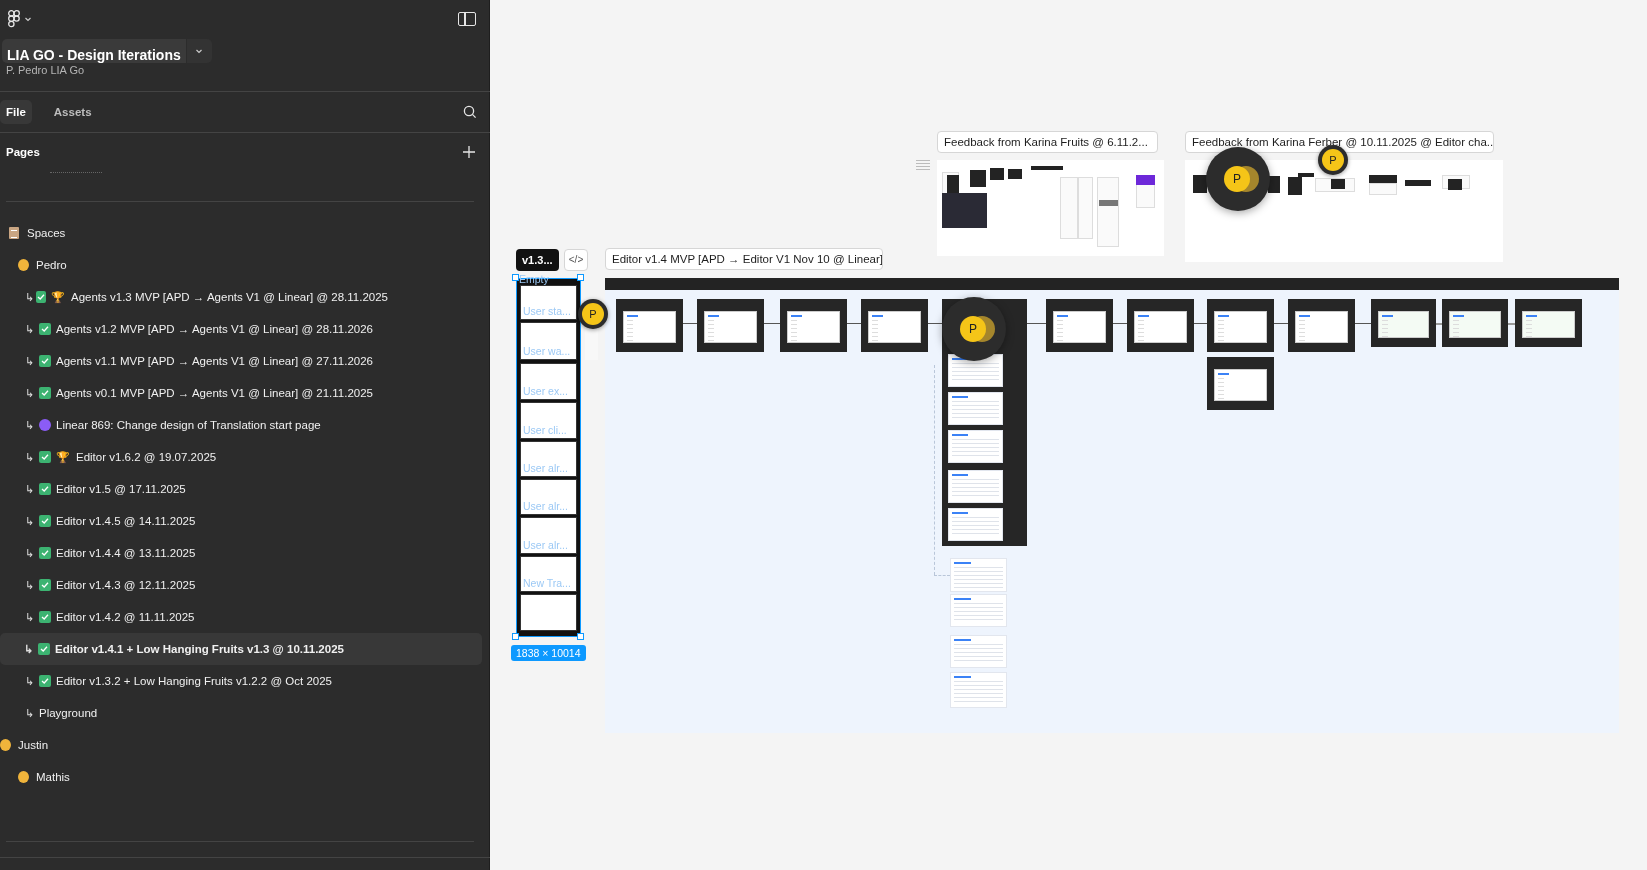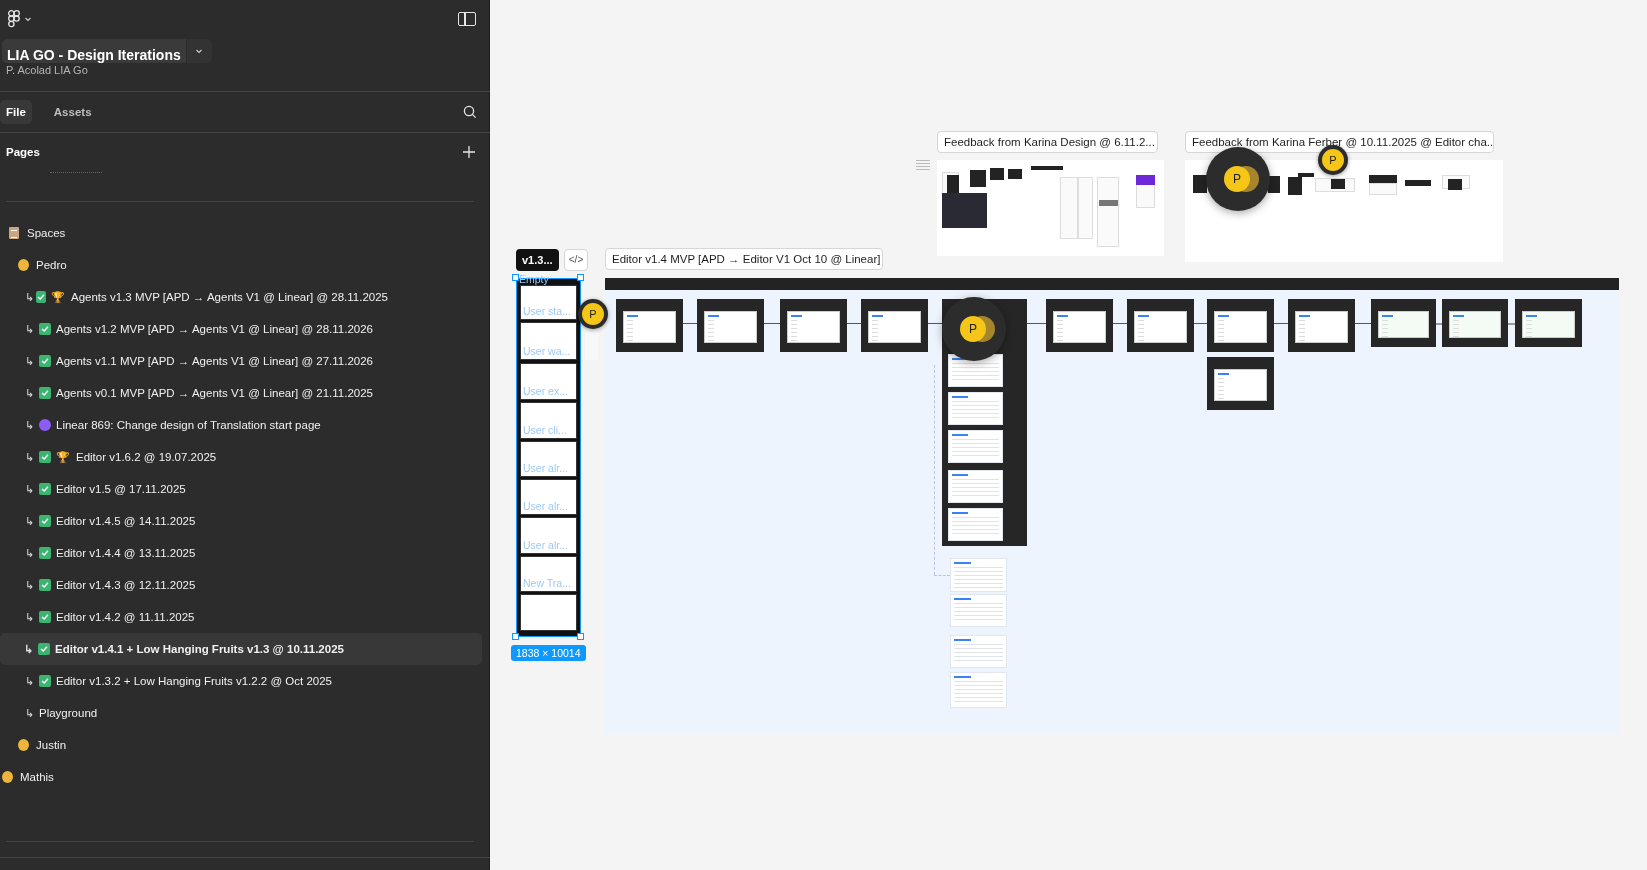--- a/index.html
+++ b/index.html
@@ -94,21 +94,21 @@
     <div class="panel-toggle"></div>
 
     <div class="file-title-wrap">
       <div class="file-title">LIA GO - Design Iterations</div>
       <div class="file-title-chev">
         <svg width="8" height="8" viewBox="0 0 8 8">
             <path d="M1.5 3 L4 5.5 L6.5 3" stroke="#ccc" fill="none" stroke-width="1.2"></path>
           </svg>
       </div>
     </div>
-    <div class="file-sub">P. Acolad LIA Go</div>
+    <div class="file-sub">P. Pedro LIA Go</div>
 
     <div class="divider" style="top:91px"></div>
 
     <div class="tabs">
       <div class="tab active">File</div>
       <div class="tab">Assets</div>
     </div>
     <div class="search-ic">
       <svg width="14" height="14" viewBox="0 0 14 14">
           <circle cx="6" cy="6" r="4.6" stroke="#e6e6e6" stroke-width="1.3" fill="none"></circle>
@@ -265,39 +265,39 @@
             </svg>
           </span>
         <span>Editor v1.3.2 + Low Hanging Fruits v1.2.2 @ Oct 2025</span>
       </div>
 
       <div class="page-item" style="padding-left:25px">
         <span class="arrow">↳</span>
         <span>Playground</span>
       </div>
 
-      <div class="page-item" style="padding-left:18px">
+      <div class="page-item" style="">
         <span class="face"></span>
         <span>Justin</span>
       </div>
 
-      <div class="page-item" style="padding-left:2px">
+      <div class="page-item" style="padding-left:18px">
         <span class="face"></span>
         <span>Mathis</span>
       </div>
 
     </div>
 
     <div class="divider" style="top:841px; left:6px; width:468px"></div>
     <div class="bottom-bar"></div>
   </aside>
 
   <main class="canvas">
 
-    <div class="frame-label" style="left:446px; top:131px; width:221px">Feedback from Karina Design @ 6.11.2...</div>
+    <div class="frame-label" style="left:446px; top:131px; width:221px">Feedback from Karina Fruits @ 6.11.2...</div>
     <div class="fb-board" style="left:446px; top:160px; width:227px; height:96px">
       <div class="thumb-light" style="left:5px; top:12px; width:17px; height:22px"></div>
       <div class="thumb-dark" style="left:10px; top:15px; width:12px; height:18px"></div>
       <div class="thumb-dark" style="left:33px; top:10px; width:16px; height:17px"></div>
       <div class="thumb-dark" style="left:53px; top:8px; width:14px; height:12px"></div>
       <div class="thumb-dark" style="left:71px; top:9px; width:14px; height:10px"></div>
       <div class="thumb-dark" style="left:94px; top:6px; width:32px; height:4px"></div>
       <div class="thumb-dark" style="left:5px; top:33px; width:45px; height:35px; background:#2a2a35"></div>
       <div class="thumb-light" style="left:123px; top:17px; width:18px; height:62px"></div>
       <div class="thumb-light" style="left:141px; top:17px; width:15px; height:62px"></div>
@@ -317,21 +317,21 @@
       <div class="thumb-dark" style="left:113px; top:13px; width:16px; height:4px"></div>
       <div class="thumb-light" style="left:130px; top:18px; width:40px; height:14px"></div>
       <div class="thumb-dark" style="left:146px; top:19px; width:14px; height:10px"></div>
       <div class="thumb-dark" style="left:184px; top:15px; width:28px; height:8px"></div>
       <div class="thumb-light" style="left:184px; top:23px; width:28px; height:12px"></div>
       <div class="thumb-dark" style="left:220px; top:20px; width:26px; height:6px"></div>
       <div class="thumb-light" style="left:257px; top:15px; width:28px; height:14px"></div>
       <div class="thumb-dark" style="left:263px; top:19px; width:14px; height:11px"></div>
     </div>
 
-    <div class="frame-label" style="left:114px; top:248px; width:278px">Editor v1.4 MVP [APD → Editor V1 Oct 10 @ Linear]</div>
+    <div class="frame-label" style="left:114px; top:248px; width:278px">Editor v1.4 MVP [APD → Editor V1 Nov 10 @ Linear]</div>
     <div class="editor-bg" style="left:114px; top:278px; width:1014px; height:455px"></div>
     <div class="editor-topbar" style="left:114px; top:278px; width:1014px; height:12px"></div>
 
     <div class="step-card" style="left:125px; top:299px; width:67px; height:53px">
         <div class="screen"></div>
       </div>
     <div class="step-card" style="left:206px; top:299px; width:67px; height:53px">
         <div class="screen"></div>
       </div>
     <div class="step-card" style="left:289px; top:299px; width:67px; height:53px">

